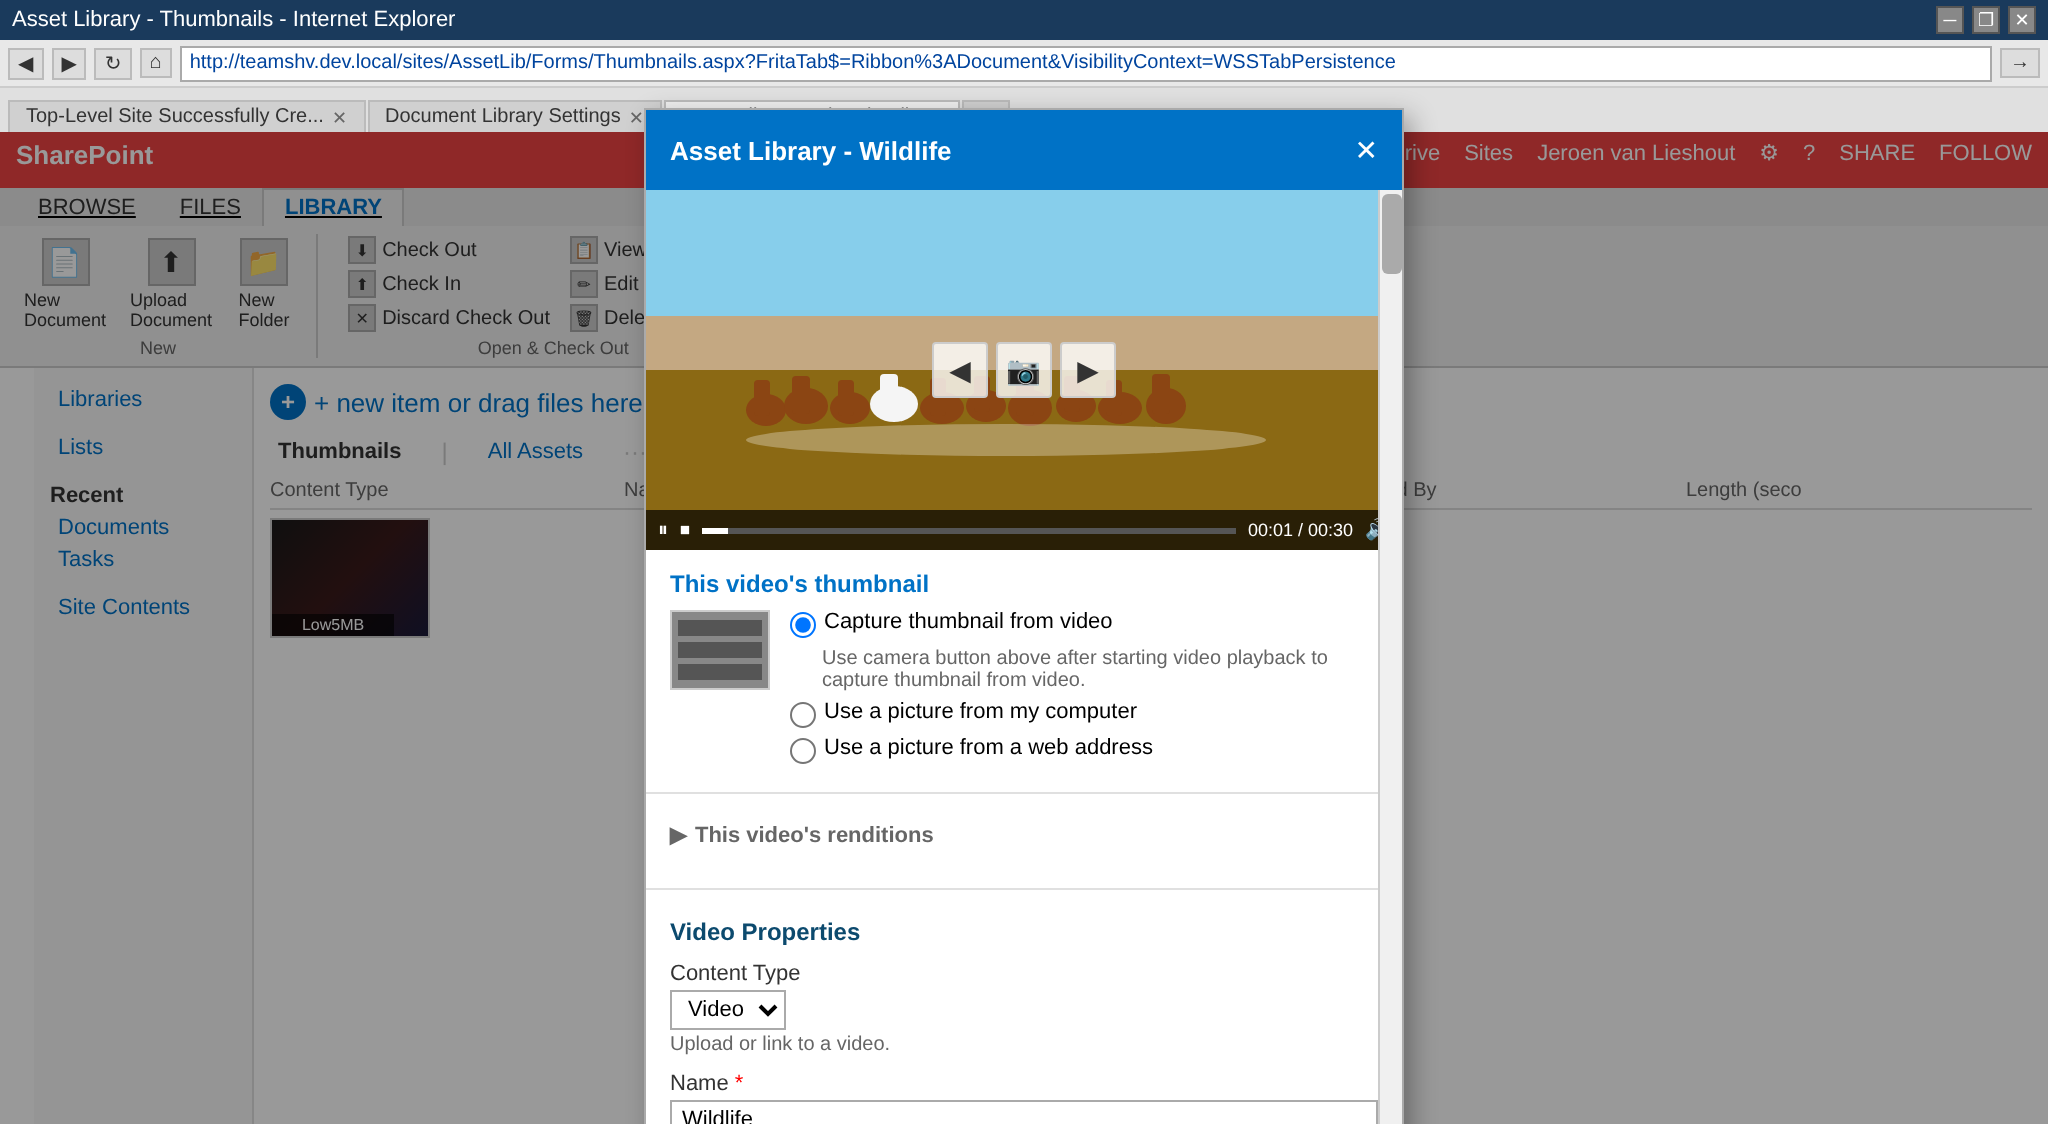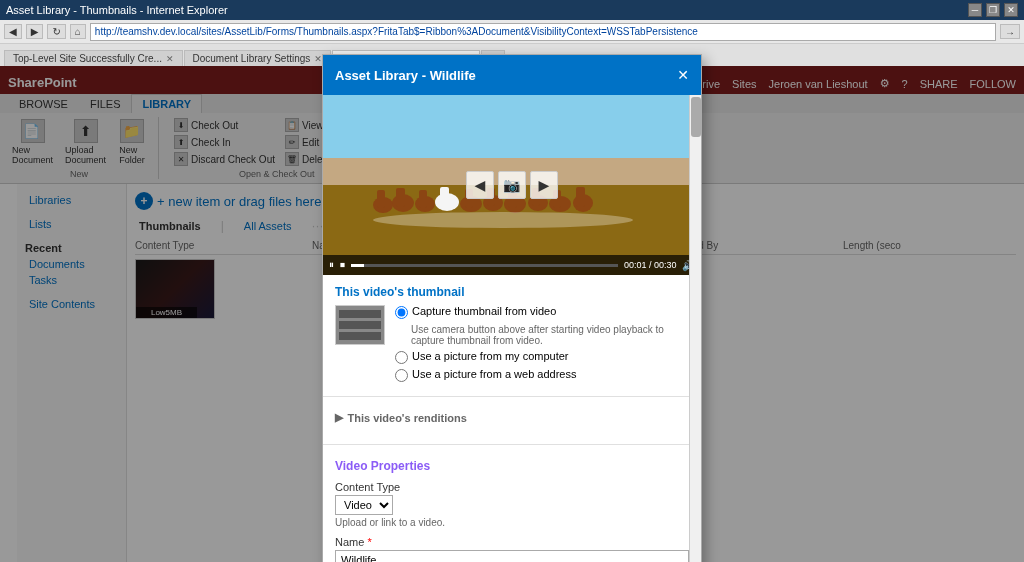--- a/index.html
+++ b/index.html
@@ -17,27 +17,27 @@
 
     .tabs-bar { background: #e0e0e0; display: flex; align-items: flex-end; padding-left: 4px; height: 22px; gap: 1px; }
     .tab { background: #d0d0d0; border: 1px solid #bbb; border-bottom: none; padding: 2px 8px; font-size: 10px; cursor: pointer; color: #333; display: flex; align-items: center; gap: 4px; }
     .tab.active { background: #f0f0f0; }
     .tab-close { font-size: 9px; color: #666; }
 
     
     .app-area { flex: 1; display: flex; flex-direction: column; background: white; position: relative; }
 
     
-    .sp-header { background: #7f1d1d; color: white; padding: 4px 8px; display: flex; align-items: flex-end; justify-content: space-between; height: 28px; }
+    .sp-header { background: #ef4444; color: white; padding: 4px 8px; display: flex; align-items: flex-start; justify-content: space-between; height: 28px; }
     .sp-logo { font-size: 13px; font-weight: 600; color: white; }
     .sp-header-right { display: flex; align-items: center; gap: 12px; font-size: 11px; color: white; }
     .sp-header-right span { cursor: pointer; }
 
     .ribbon { background: #f0f0f0; border-bottom: 1px solid #ccc; }
-    .ribbon-tabs { display: flex; gap: 0; padding-left: 8px; background: #e8e8e8; }
+    .ribbon-tabs { display: flex; gap: 0; padding-left: 8px; background: #e8e8e8; text-decoration: underline; }
     .ribbon-tab { padding: 3px 10px; font-size: 11px; cursor: pointer; color: #333; border: 1px solid transparent; border-bottom: none; }
     .ribbon-tab.active { background: #f0f0f0; border-color: #ccc; border-bottom-color: #f0f0f0; color: #0072c6; font-weight: 600; }
     .ribbon-content { padding: 4px 8px; display: flex; gap: 8px; align-items: flex-start; }
     .ribbon-group { display: flex; flex-direction: column; align-items: center; border-right: 1px solid #ccc; padding-right: 8px; margin-right: 4px; }
     .ribbon-group-items { display: flex; gap: 4px; align-items: flex-start; }
     .ribbon-group-label { font-size: 9px; color: #666; margin-top: 2px; }
     .ribbon-btn { display: flex; flex-direction: column; align-items: center; padding: 2px 4px; cursor: pointer; font-size: 9px; color: #333; min-width: 36px; }
     .ribbon-btn-icon { width: 24px; height: 24px; background: #ccc; border: 1px solid #aaa; display: flex; align-items: center; justify-content: center; font-size: 14px; margin-bottom: 2px; }
     .ribbon-small { display: flex; flex-direction: column; gap: 1px; }
     .ribbon-small-btn { display: flex; align-items: center; gap: 3px; padding: 1px 3px; cursor: pointer; font-size: 10px; color: #333; white-space: nowrap; }
@@ -96,21 +96,21 @@
     .thumb-preview { width: 50px; height: 40px; background: #888; border: 1px solid #ccc; flex-shrink: 0; display: flex; flex-direction: column; align-items: center; justify-content: space-around; padding: 3px; }
     .thumb-strip { width: 100%; height: 8px; background: #555; margin: 1px 0; }
     .thumb-options { display: flex; flex-direction: column; gap: 4px; }
     .radio-option { display: flex; align-items: flex-start; gap: 4px; font-size: 11px; }
     .radio-option input { margin-top: 1px; }
     .radio-hint { font-size: 10px; color: #666; margin-left: 16px; margin-top: 1px; }
 
     .divider { border-top: 1px solid #e0e0e0; margin: 4px 0; }
 
     .form-section { padding: 10px 12px; }
-    .form-section-title { font-size: 12px; font-weight: 700; color: #8b5cf6; margin-bottom: 8px; }
+    .form-section-title { font-size: 12px; font-weight: 700; color: #0c4a6e; margin-bottom: 8px; }
     .form-row { margin-bottom: 8px; }
     .form-label { font-size: 11px; color: #333; margin-bottom: 2px; display: block; }
     .form-label span { color: red; }
     .form-input { width: 100%; border: 1px solid #aaa; padding: 3px 5px; font-size: 11px; }
     .form-select { border: 1px solid #aaa; padding: 2px 4px; font-size: 11px; background: white; }
     .form-select-row { display: flex; align-items: center; gap: 6px; }
     .form-hint { font-size: 10px; color: #666; margin-top: 2px; }
     .modal-scrollbar { position: absolute; right: 0; top: 40px; bottom: 0; width: 12px; background: #f0f0f0; border-left: 1px solid #ccc; }
     .scrollbar-thumb { width: 10px; height: 40px; background: #aaa; margin: 2px auto; border-radius: 3px; }
   </style>

